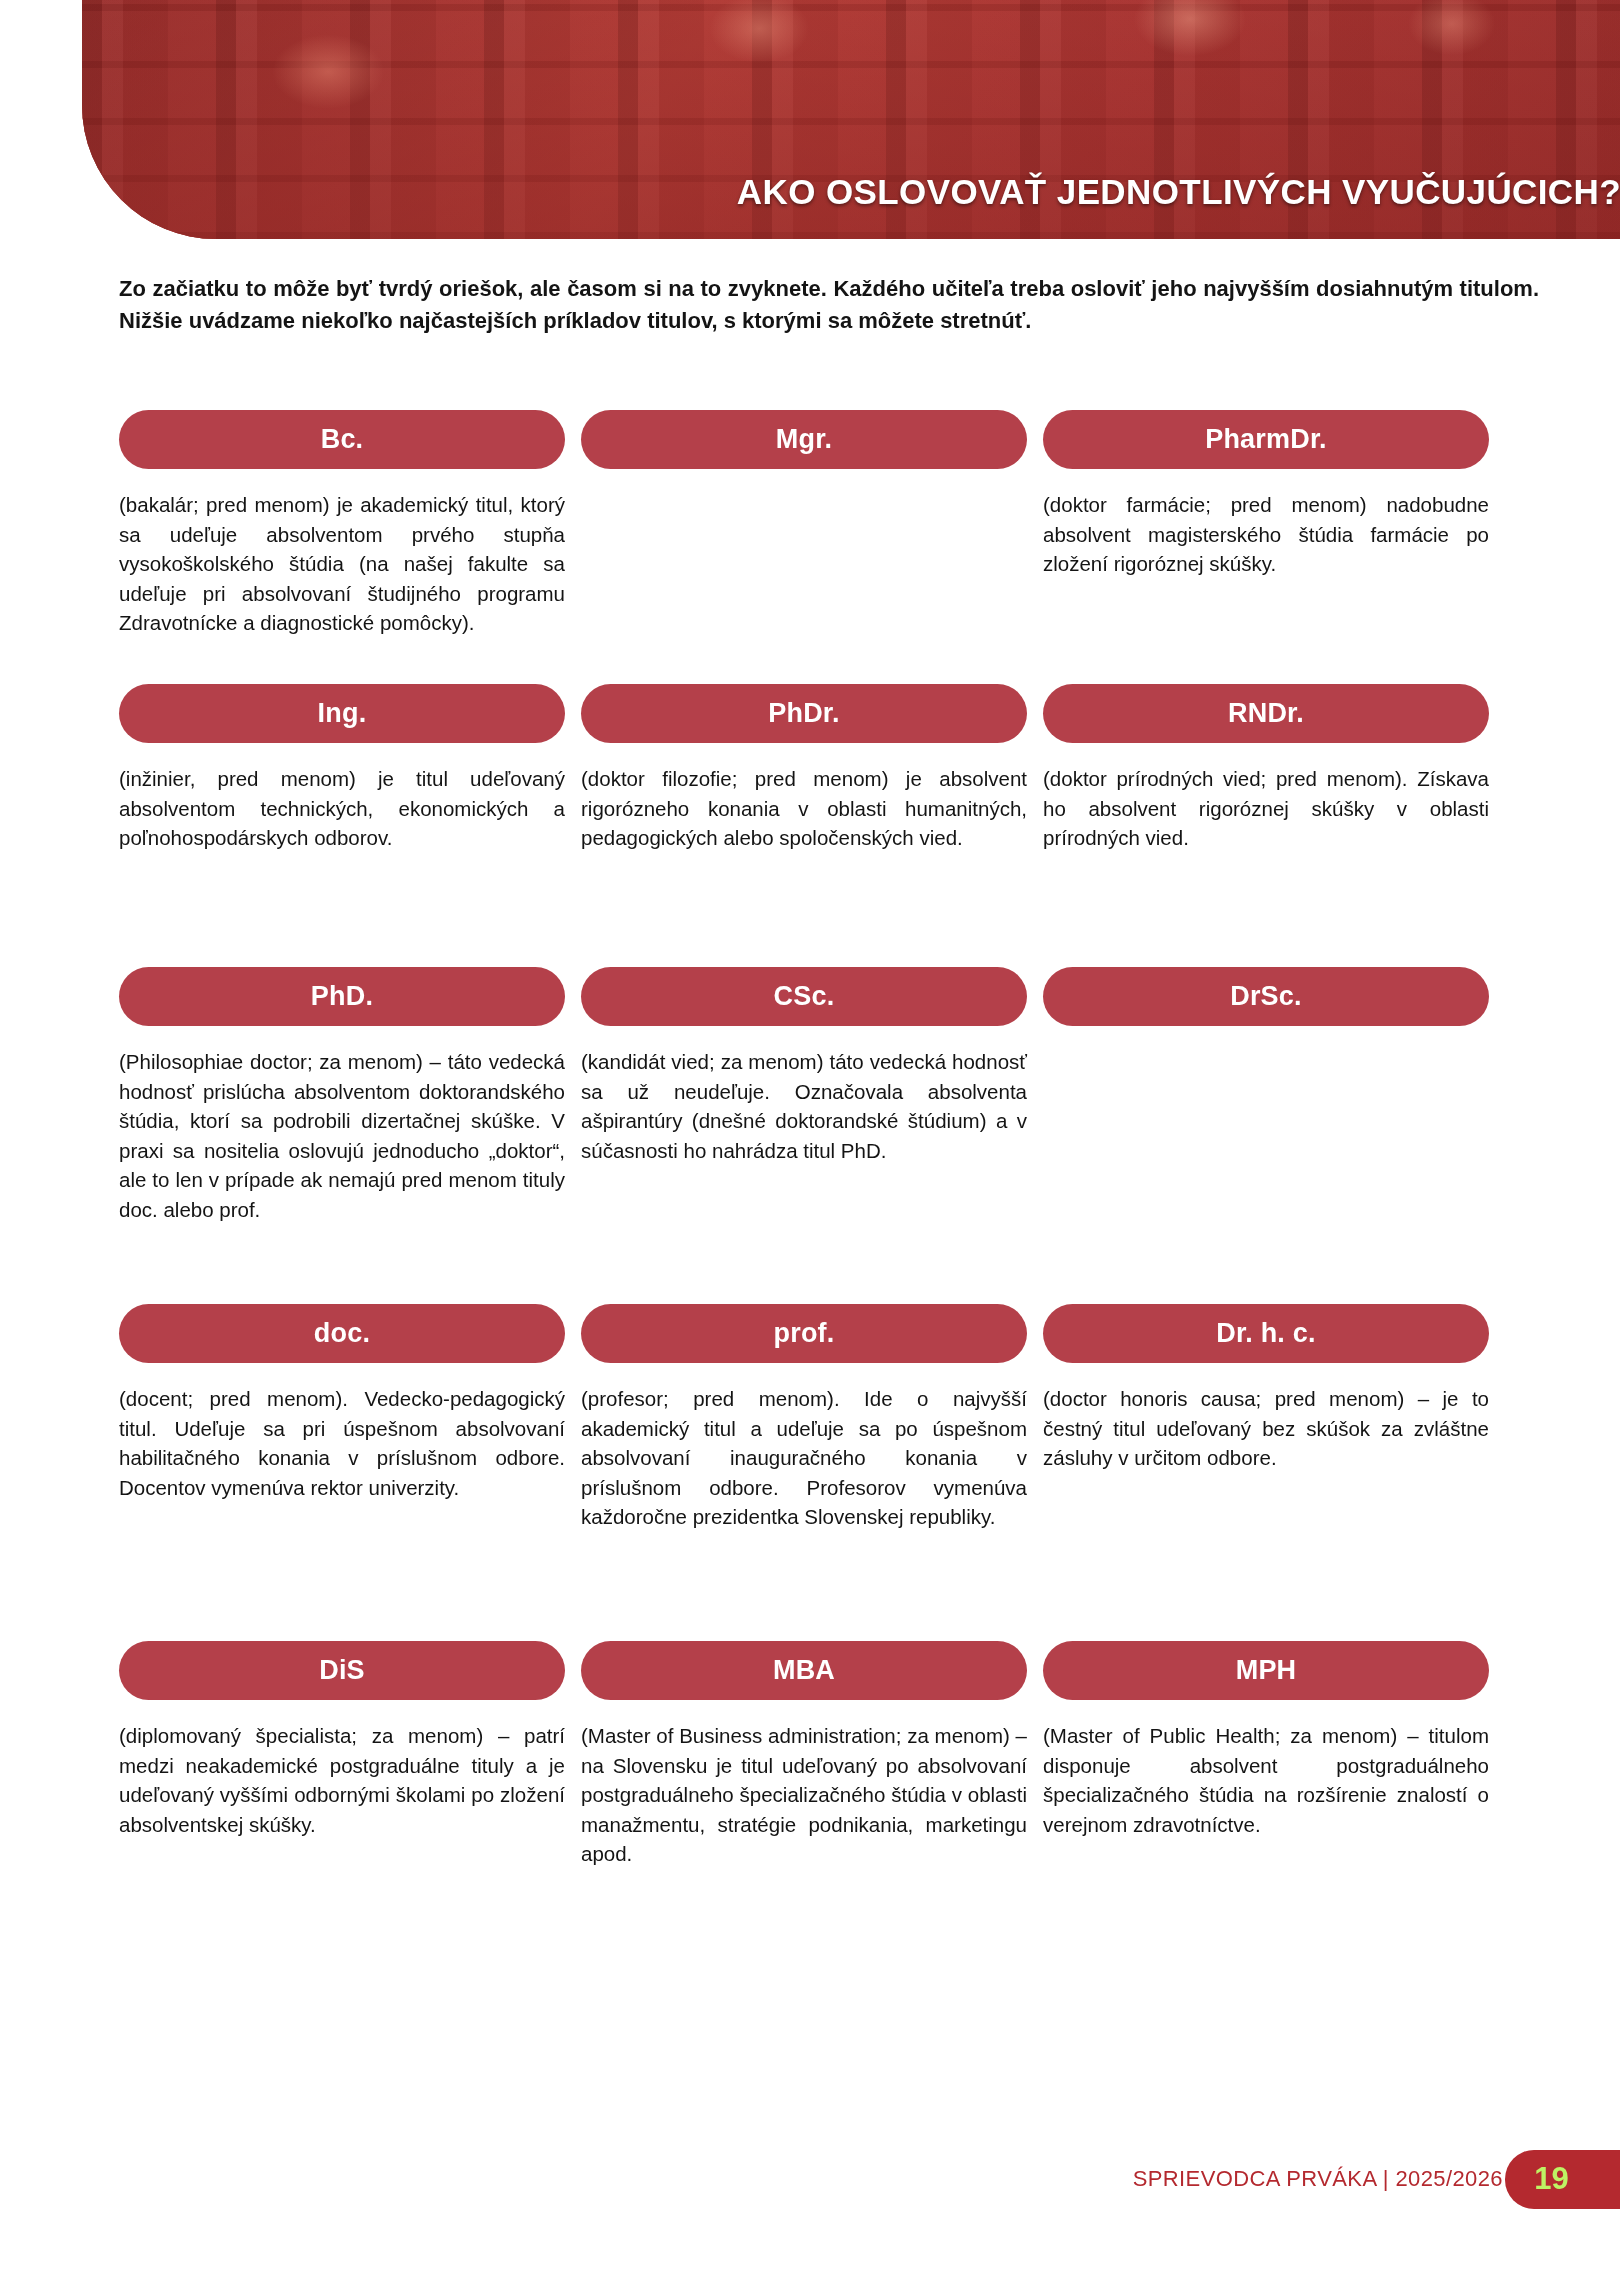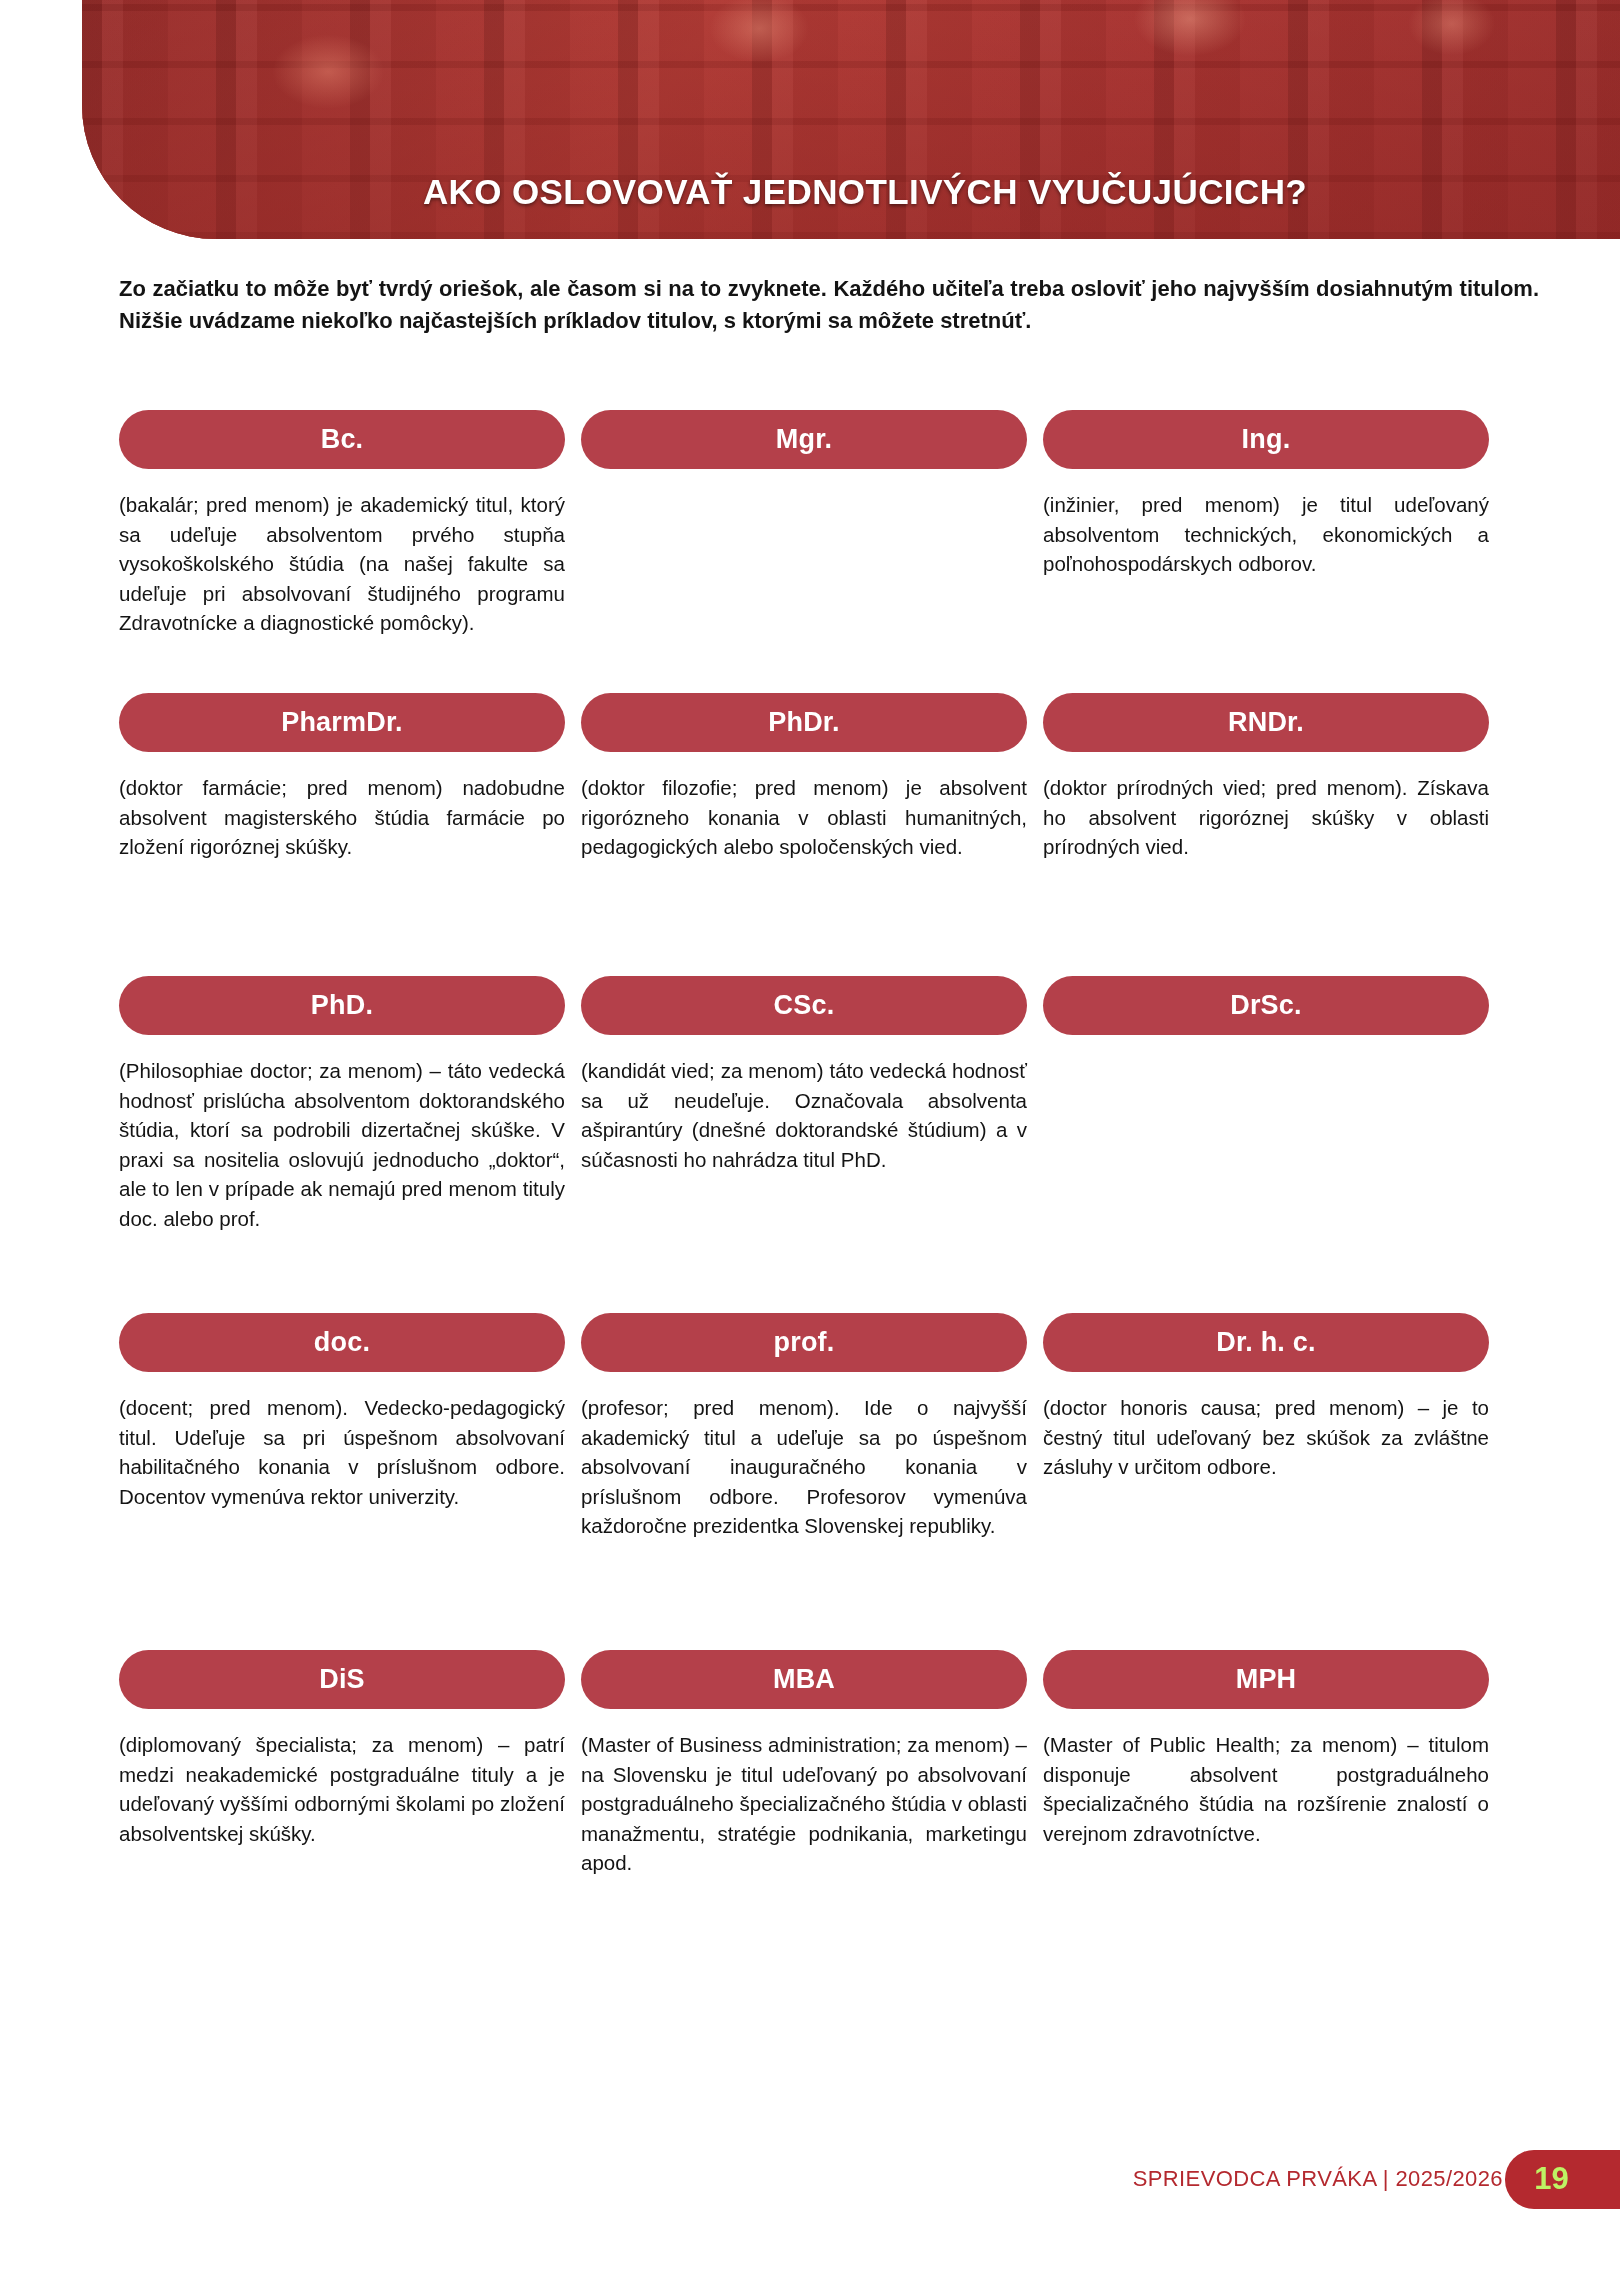--- a/index.html
+++ b/index.html
@@ -56,21 +56,21 @@
     content: "";
     position: absolute;
     inset: 0;
     background: linear-gradient(180deg, rgba(175,48,45,.30) 0%, rgba(150,38,36,.55) 100%);
   }
   .header-title {
     position: absolute;
     left: 0;
     right: 0;
     top: 172px;
-    text-align: center;
+    text-align: right;
     color: #ffffff;
     font-size: 35px;
     font-weight: 700;
     letter-spacing: 0.4px;
     text-shadow: 0 1.8px 3.6px rgba(0,0,0,.45);
     z-index: 3;
     padding-left: 27px;
   }
 
   
@@ -179,28 +179,28 @@
 
   <div class="grid">
 
     <div class="cell cell-r1">
       <div class="badge">Bc.</div>
       <div class="desc">(bakalár; pred menom) je akademický titul, ktorý sa udeľuje absolventom prvého stupňa vysokoškolského štúdia (na našej fakulte sa udeľuje pri absolvovaní študijného programu Zdravotnícke a diagnostické pomôcky).</div>
     </div>
     <div class="cell cell-r1">
       <div class="badge">Mgr.</div>
     </div>
+    <div class="cell cell-r1">
+      <div class="badge">PharmDr.</div>
+      <div class="desc">(doktor farmácie; pred menom) nadobudne absolvent magisterského štúdia farmácie po zložení rigoróznej skúšky.</div>
+    </div>
+
     <div class="cell cell-r2">
       <div class="badge">Ing.</div>
       <div class="desc">(inžinier, pred menom) je titul udeľovaný absolventom technických, ekonomických a poľnohospodárskych odborov.</div>
-    </div>
-
-    <div class="cell cell-r1">
-      <div class="badge">PharmDr.</div>
-      <div class="desc">(doktor farmácie; pred menom) nadobudne absolvent magisterského štúdia farmácie po zložení rigoróznej skúšky.</div>
     </div>
     <div class="cell cell-r2">
       <div class="badge">PhDr.</div>
       <div class="desc">(doktor filozofie; pred menom) je absolvent rigorózneho konania v oblasti humanitných, pedagogických alebo spoločenských vied.</div>
     </div>
     <div class="cell cell-r2">
       <div class="badge">RNDr.</div>
       <div class="desc">(doktor prírodných vied; pred menom). Získava ho absolvent rigoróznej skúšky v oblasti prírodných vied.</div>
     </div>
 

